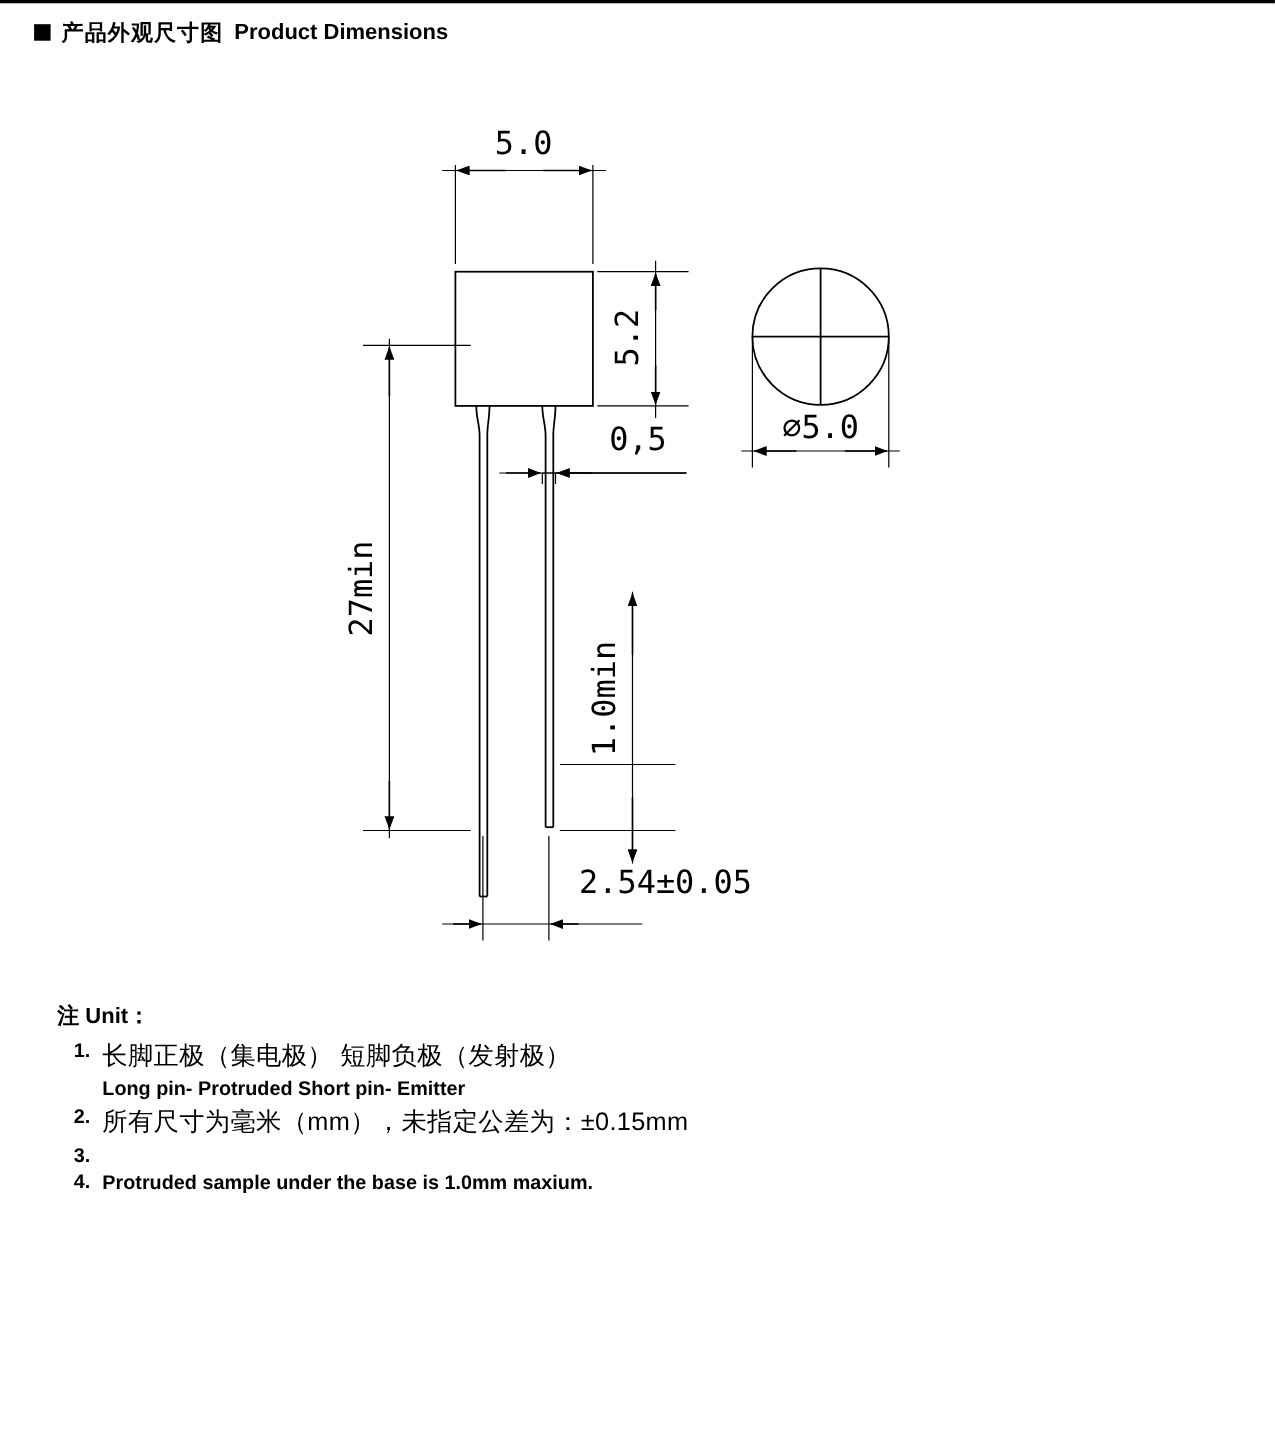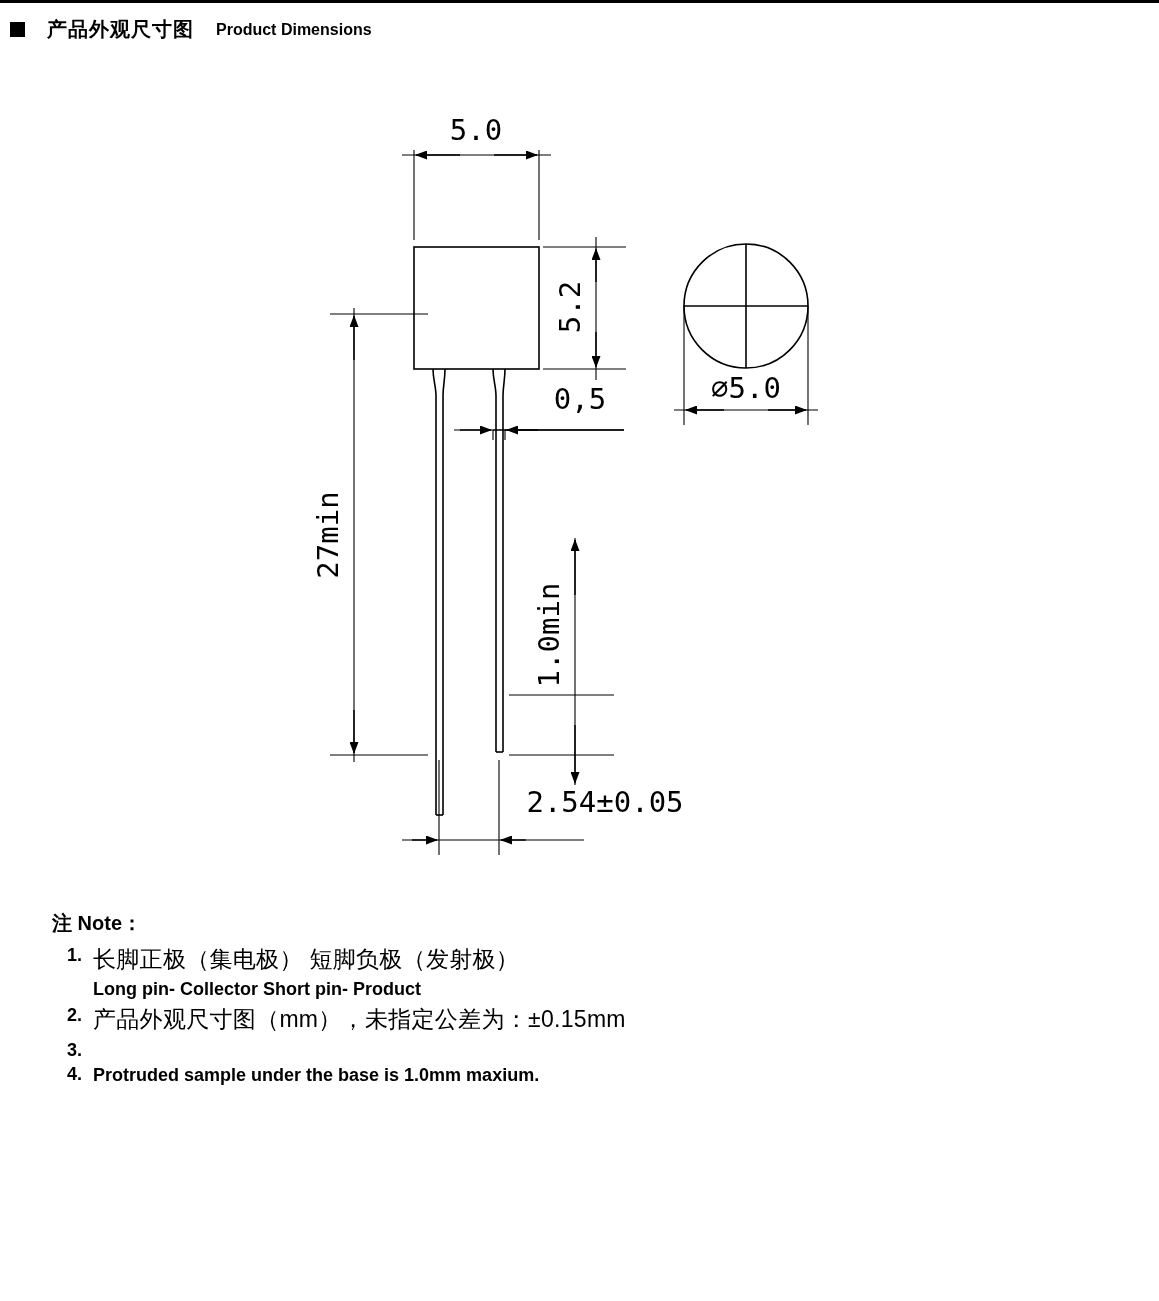--- a/index.html
+++ b/index.html
@@ -20,39 +20,39 @@
   #header-rule {
     position: absolute;
     left: 0;
     top: 0;
     width: 1159px;
     height: 3px;
     background: #000;
   }
   #header-title-row {
     position: absolute;
-    left: 10px;
+    left: 31px;
     top: 16px;
     display: flex;
     align-items: center;
-    gap: 22px;
+    gap: 10px;
   }
   #header-square {
     width: 15px;
     height: 15px;
     background: #000;
     display: inline-block;
   }
   #header-cn {
     font-size: 20px;
     font-weight: bold;
     letter-spacing: 1px;
   }
   #header-en {
-    font-size: 16px;
+    font-size: 20px;
     font-weight: bold;
   }
 
   
   #drawing {
     position: absolute;
     left: 0;
     top: 60px;
     width: 1159px;
     height: 830px;
@@ -217,35 +217,35 @@
       <line x1="388" y1="780" x2="413" y2="780" marker-end="url(#arrF)"></line>
       <line x1="502" y1="780" x2="477" y2="780" marker-end="url(#arrF)"></line>
     </g>
     <text x="581" y="752" font-family="'DejaVu Sans Mono', monospace" font-size="29" fill="#000" text-anchor="middle">2.54±0.05</text>
   </svg>
 </div>
 
 <div id="notes">
   <div id="notes-head">
     <span>注</span>
-    <span>Note</span><span>：</span>
+    <span>Unit</span><span>：</span>
   </div>
 
   <div class="note-item">
     <div class="note-num">1.</div>
     <div class="note-body">
       <div class="note-cn">长脚正极（集电极） 短脚负极（发射极）</div>
-      <div class="note-en">Long pin- Collector    Short pin- Product</div>
+      <div class="note-en">Long pin- Protruded    Short pin- Emitter</div>
     </div>
   </div>
 
   <div class="note-item">
     <div class="note-num">2.</div>
     <div class="note-body">
-      <div class="note-cn">产品外观尺寸图（mm），未指定公差为：±0.15mm</div>
+      <div class="note-cn">所有尺寸为毫米（mm），未指定公差为：±0.15mm</div>
     </div>
   </div>
 
   <div class="note-item">
     <div class="note-num">3.</div>
     <div class="note-body">
     </div>
   </div>
 
   <div class="note-item">

